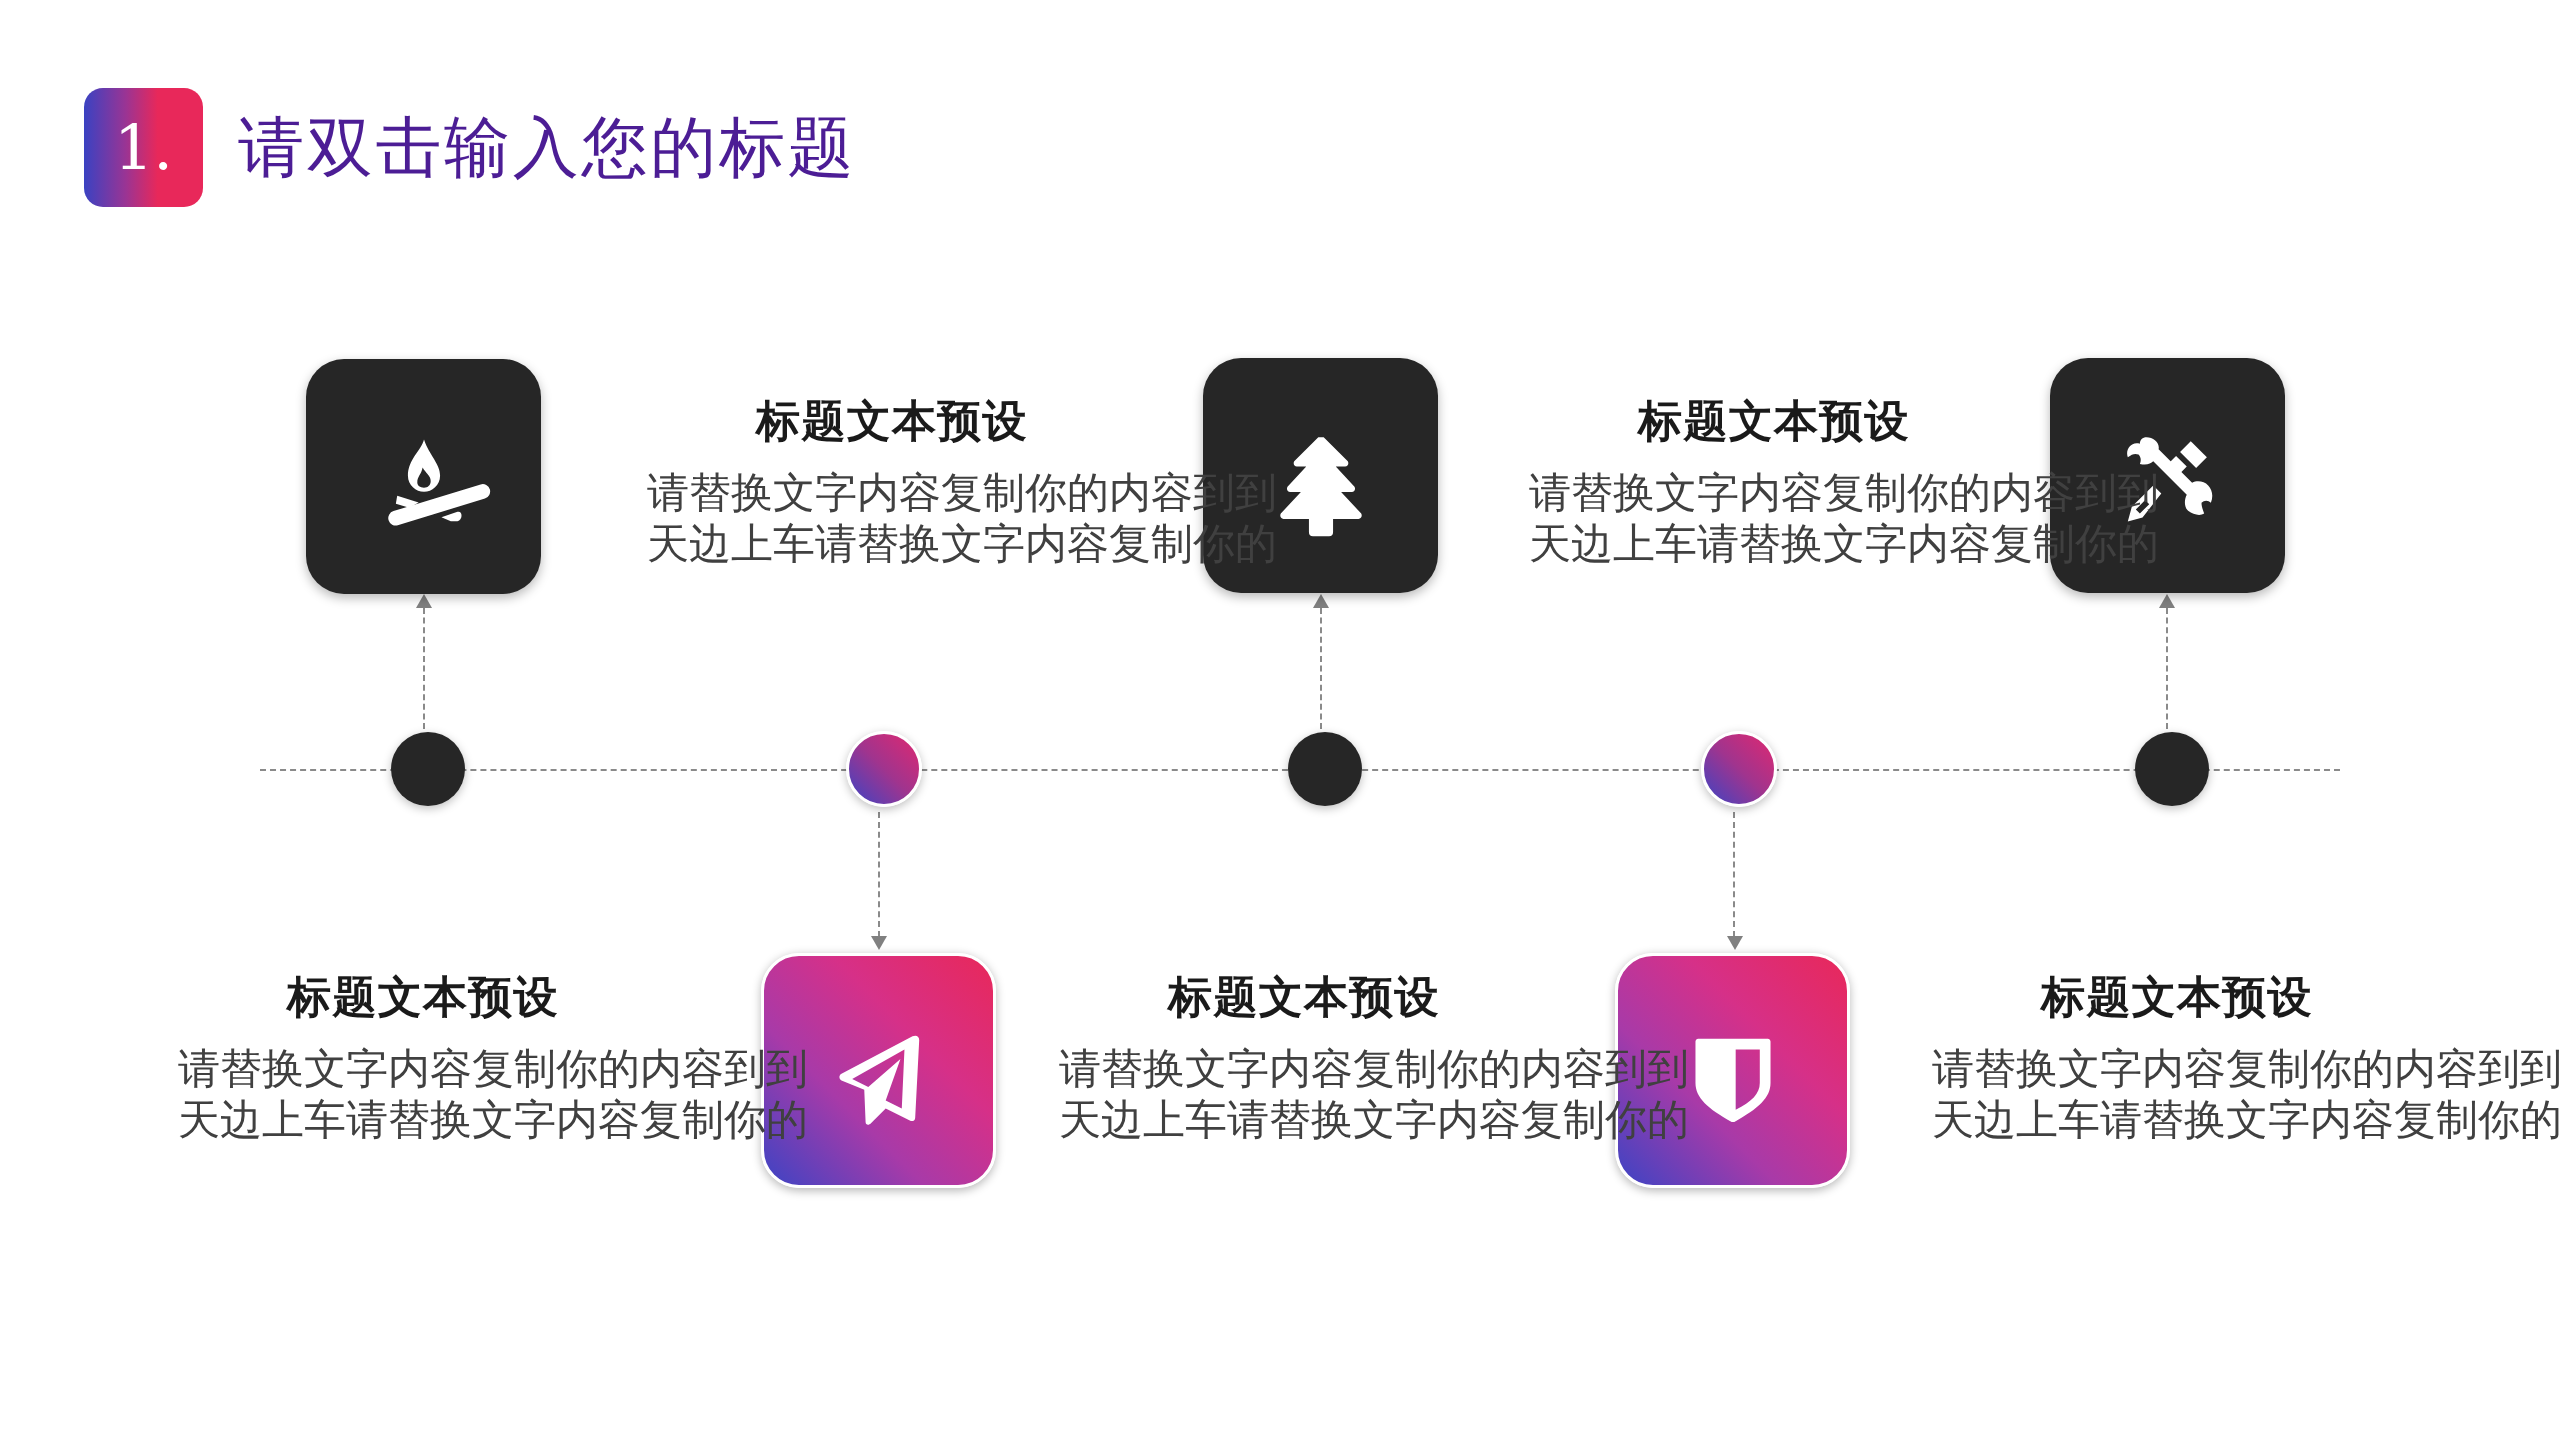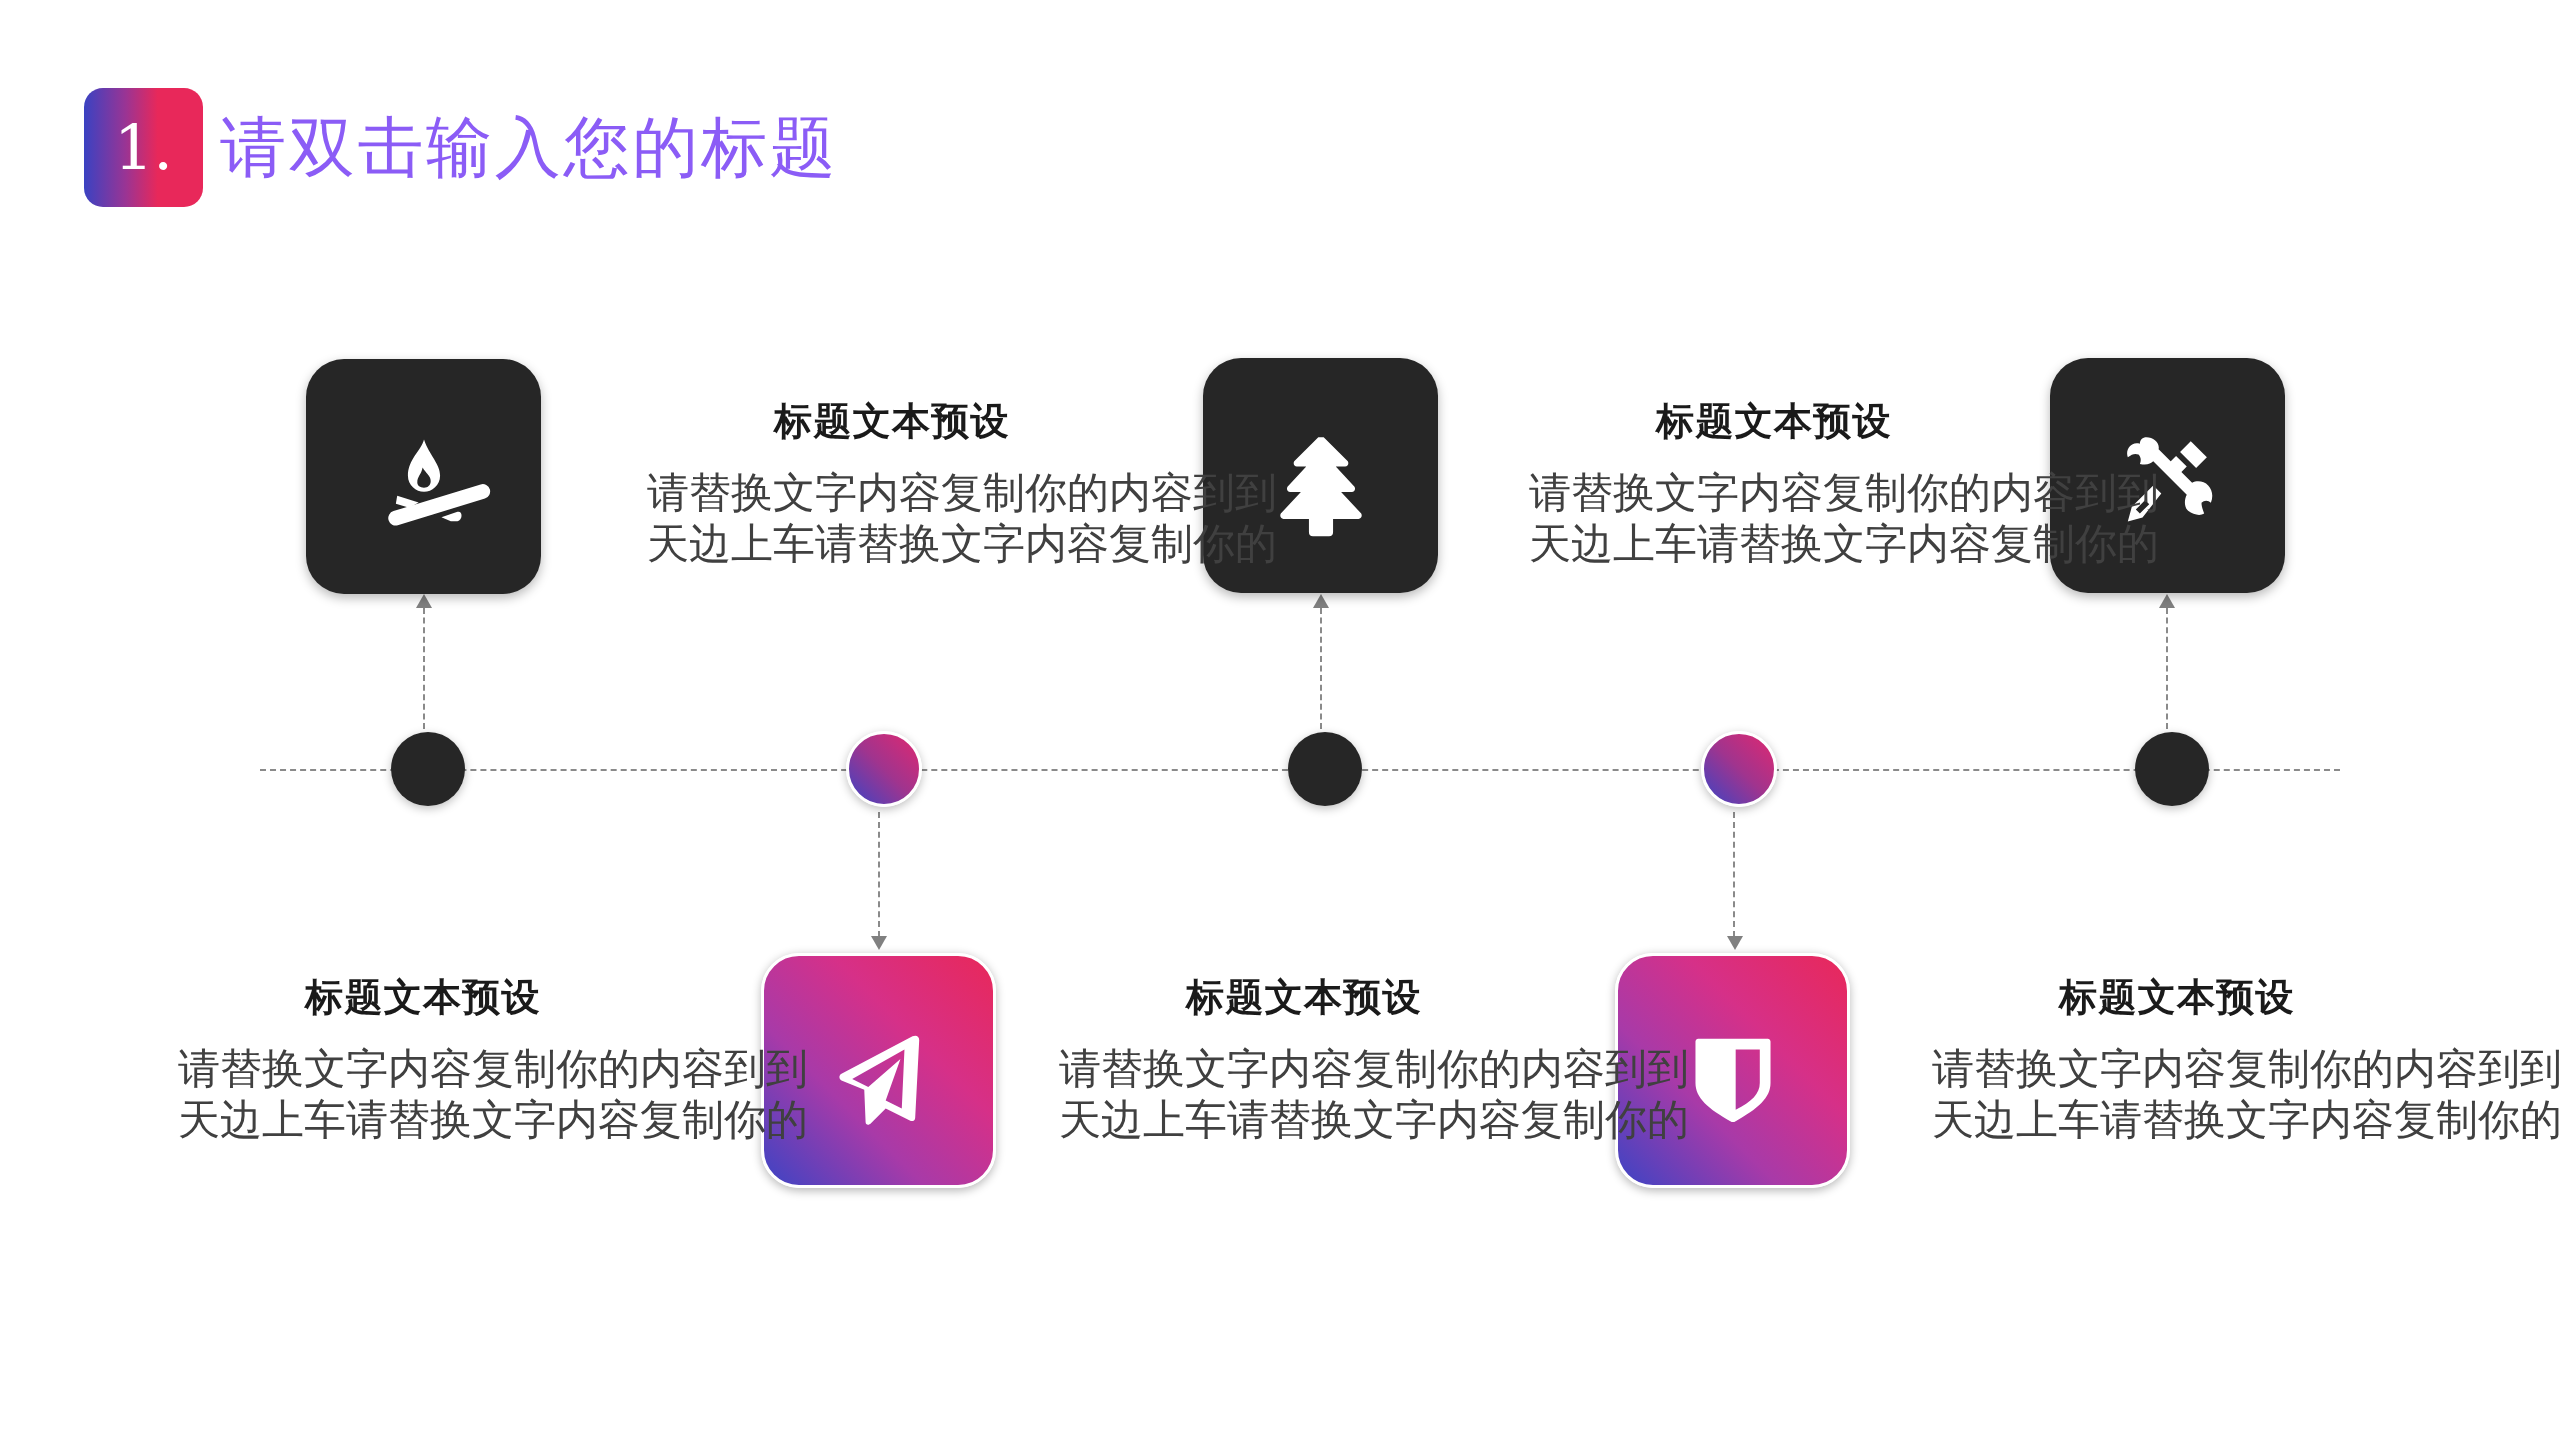--- a/index.html
+++ b/index.html
@@ -11,22 +11,22 @@
   .abs { position: absolute; }
 
   
   .badge {
     left: 84px; top: 88px; width: 119px; height: 119px; border-radius: 19px;
     background: linear-gradient(90deg, #3a42c2 0%, #9a3494 35%, #e8285a 62%, #e8285a 100%);
     display: flex; align-items: center; justify-content: center;
     color: #ffffff; font-size: 62px; font-family: "DejaVu Serif", serif;
   }
   .page-title {
-    left: 220px; top: 107px; height: 81px; line-height: 81px;
-    font-size: 66px; color: #8b5cf6; white-space: nowrap;
+    left: 238px; top: 107px; height: 81px; line-height: 81px;
+    font-size: 66px; color: #4c1d95; white-space: nowrap;
     letter-spacing: 2.7px;
   }
 
   
   .timeline-line {
     left: 260px; top: 769px; width: 2080px; height: 0;
     border-top: 2px dashed #8a8a8a;
   }
 
   
@@ -67,21 +67,21 @@
   .card.grad {
     background: linear-gradient(225deg, #e8285a 0%, #d63088 35%, #a83aa8 65%, #3c44c4 100%);
     border: 3.4px solid #ffffff;
     box-shadow: 0 2.7px 9.4px rgba(0,0,0,0.28);
   }
   .card svg { width: 134px; height: 134px; }
 
   
   .tblock { width: 490px; text-align: center; }
   .tblock .heading {
-    font-size: 38px; font-weight: bold; color: #1a1a1a;
+    font-size: 44px; font-weight: bold; color: #1a1a1a;
     line-height: 54px; margin-bottom: 19px; letter-spacing: 1.3px;
   }
   .tblock .body {
     font-size: 42px; color: #404040; line-height: 51px;
     white-space: nowrap;
   }
 </style>
 </head>
 <body>
 

